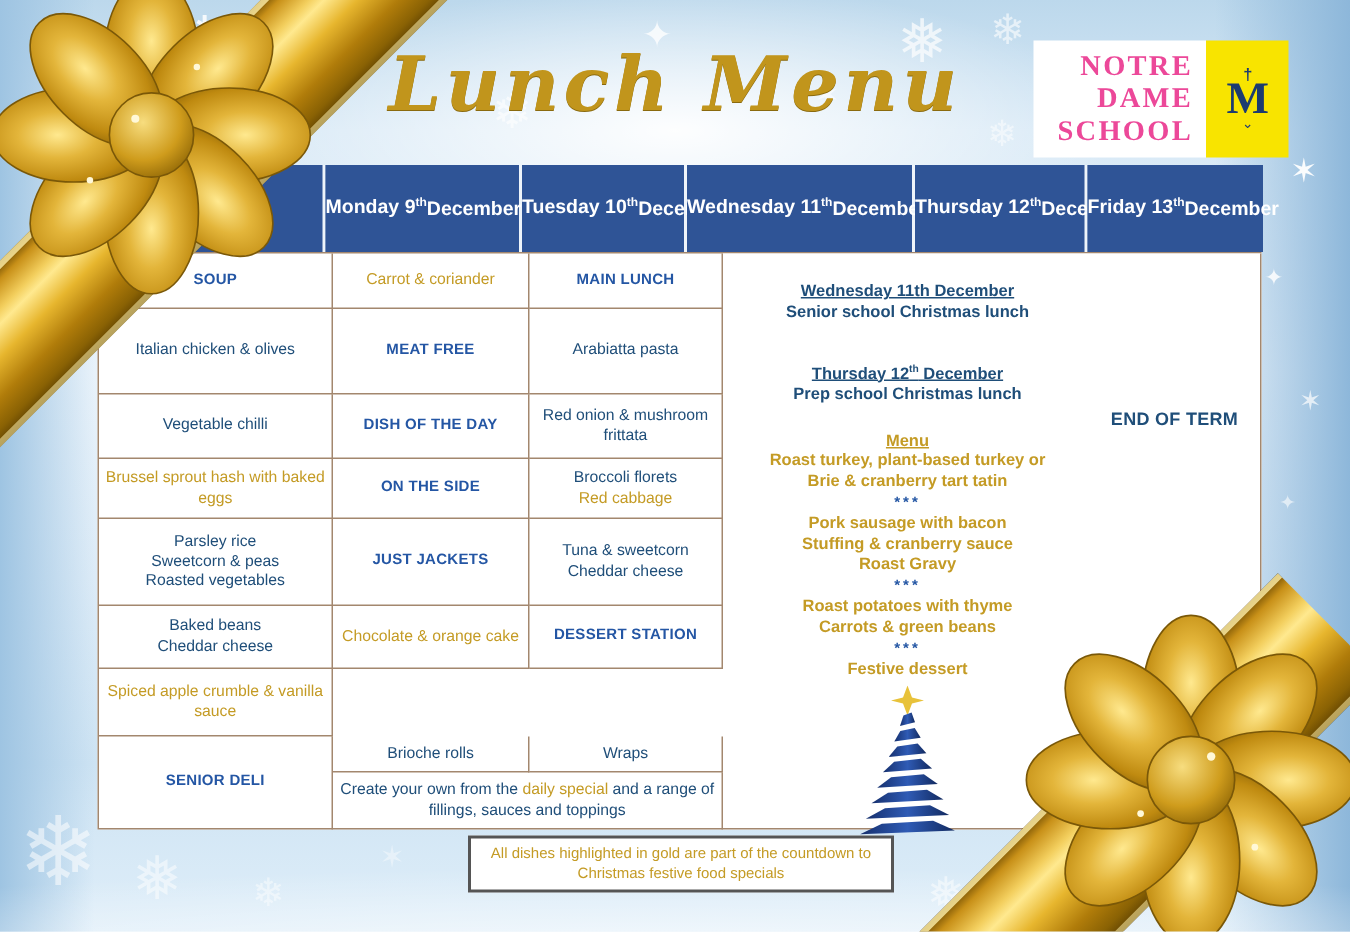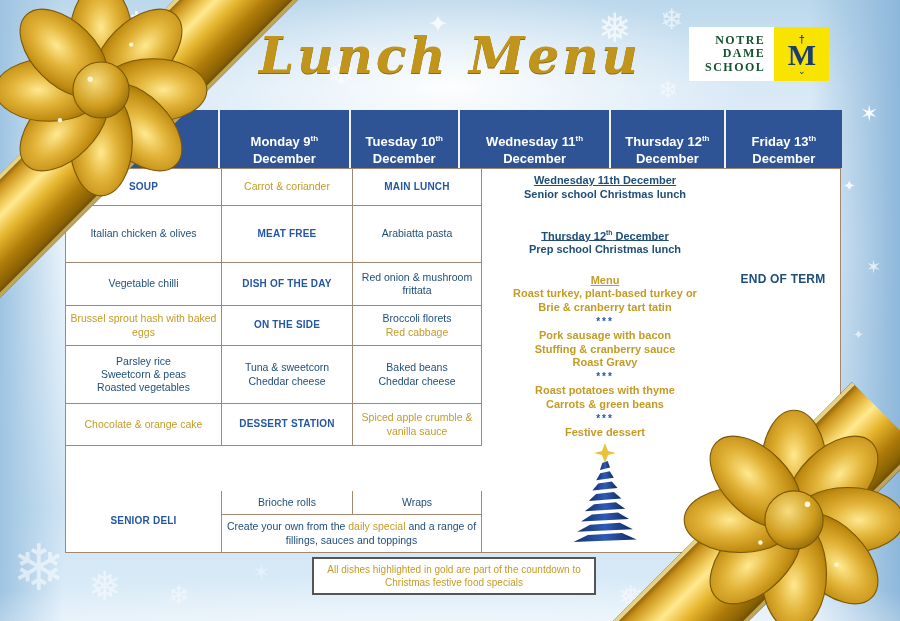--- a/index.html
+++ b/index.html
@@ -22,51 +22,51 @@
   .ribbon-tl{width:520px;height:88px;left:-130px;top:62px;transform:rotate(-45deg)}
   .ribbon-br{width:520px;height:96px;left:442px;top:552px;transform:rotate(-45deg)}
   .bow{position:absolute;z-index:7}
   .bow-tl{left:-12px;top:-18px}
   .bow-br{left:678px;top:408px}
   
   .title{position:absolute;left:0;right:0;top:26px;margin:auto;width:460px;text-align:center;z-index:3;
     font-family:"DejaVu Serif", serif;font-style:italic;font-weight:bold;font-size:50px;
     color:#c1951c;letter-spacing:3px;text-shadow:0 1px 0 #8a6a0e}
   .logo{position:absolute;left:689px;top:27px;z-index:3;display:flex;align-items:stretch}
-  .logo-text{background:#ffffff;color:#14532d;font-family:"Liberation Serif", serif;font-weight:bold;
-    font-size:12px;line-height:1.12;letter-spacing:1.5px;text-align:right;padding:7px 9px 7px 16px}
+  .logo-text{background:#ffffff;color:#ec4899;font-family:"Liberation Serif", serif;font-weight:bold;
+    font-size:19px;line-height:1.12;letter-spacing:1.5px;text-align:right;padding:7px 9px 7px 16px}
   .logo-badge{width:55px;background:#f8e400;display:flex;flex-direction:column;align-items:center;justify-content:center;position:relative}
   .badge-cross{color:#1c3b70;font-weight:bold;font-size:11px;margin-bottom:-5px}
   .badge-m{color:#1c3b70;font-family:"Liberation Serif", serif;font-weight:bold;font-size:30px;line-height:1}
   .badge-leaf{color:#1c3b70;font-size:9px;margin-top:-4px}
   
   .menu-table{position:absolute;left:65px;top:110px;z-index:4}
   .thead{display:flex;width:777px;height:58px;background:#eef4fa}
   .th{background:#2f5496;color:#ffffff;font-weight:bold;font-size:13px;line-height:1.3;
-    display:flex;flex-direction:column;align-items:center;justify-content:flex-end;text-align:center;
+    display:flex;flex-direction:row;align-items:center;justify-content:flex-start;text-align:center;
     box-sizing:border-box;border-right:2px solid #eef4fa}
   .th:last-child{border-right:none}
   .th sup{font-size:8px;vertical-align:super}
   .tbody{display:grid;grid-template-columns:156px 131px 129px 359px;
     grid-template-rows:37px 57px 43px 40px 58px 42px 45px 24px 38px;
     width:775px;background:#ffffff;border-left:1px solid #a3876e;border-top:1px solid #a3876e}
   .cell{border-right:1px solid #a3876e;border-bottom:1px solid #a3876e;box-sizing:border-box;
     display:flex;flex-direction:column;align-items:center;justify-content:center;text-align:center;
     padding:1px 4px;font-size:10.5px;line-height:1.25;color:#1f4e79}
   .lbl{font-weight:bold;font-size:10px;color:#2456a4;letter-spacing:.2px}
   .gold{color:#c49b25}
   .navy{color:#1f4e79}
   .lbl-senior{grid-area:8/1/10/2}
   .cell-brioche{grid-area:8/2/9/3}
   .cell-wraps{grid-area:8/3/9/4}
   .cell-create{grid-area:9/2/10/4}
   
   .panel{grid-area:1/4/10/5;position:relative;border-right:1px solid #a3876e;border-bottom:1px solid #a3876e;box-sizing:border-box;background:#fff}
   .xmas{position:absolute;left:0;top:0;width:246px;display:flex;flex-direction:column;align-items:center;
-    text-align:left;padding-top:5px;font-size:11px;font-weight:bold;line-height:1.25;color:#1f4e79}
+    text-align:left;padding-top:19px;font-size:11px;font-weight:bold;line-height:1.25;color:#1f4e79}
   .u{text-decoration:underline}
   .mt-lg{margin-top:27px}
   .mt-md{margin-top:17px}
   .sep{color:#2456a4;letter-spacing:2px;font-size:10px;line-height:1.2;margin:1px 0}
   .eot{position:absolute;left:246px;top:103px;width:110px;text-align:center;
     font-size:12px;font-weight:bold;color:#1f4e79;letter-spacing:.2px}
   .tree{margin-top:4px}
   
   .note{position:absolute;left:312px;top:557px;width:284px;z-index:5;background:#ffffff;
     border:2px solid #555;box-shadow:0 0 0 1px #fff inset;box-sizing:border-box;
@@ -205,20 +205,21 @@
     <div class="cell">
       <span class="navy">Broccoli florets</span>
       <span class="gold">Red cabbage</span>
     </div>
     <div class="cell navy">
       <span>Parsley rice</span>
       <span>Sweetcorn &amp; peas</span>
       <span>Roasted vegetables</span>
     </div>
 
+    <div class="cell lbl">JUST JACKETS</div>
     <div class="cell navy">
       <span>Tuna &amp; sweetcorn</span>
       <span>Cheddar cheese</span>
     </div>
     <div class="cell navy">
       <span>Baked beans</span>
       <span>Cheddar cheese</span>
     </div>
 
     <div class="cell gold">Chocolate &amp; orange cake</div>

